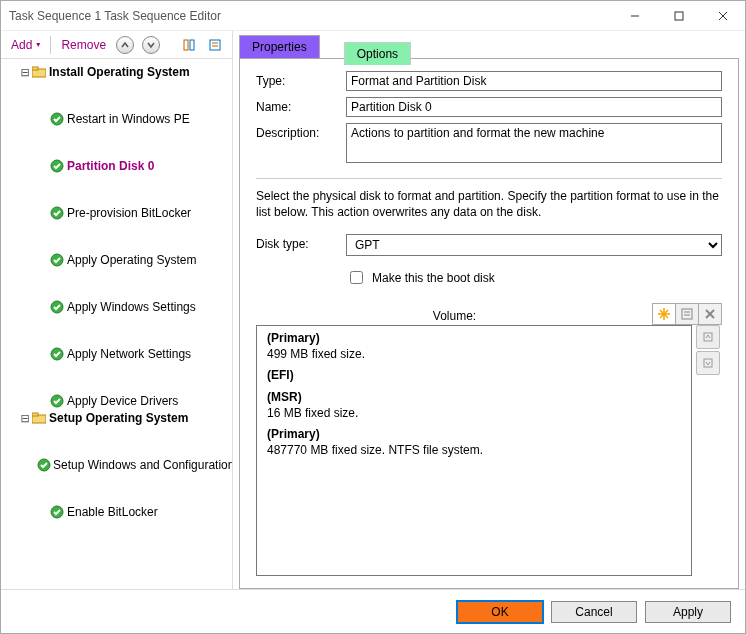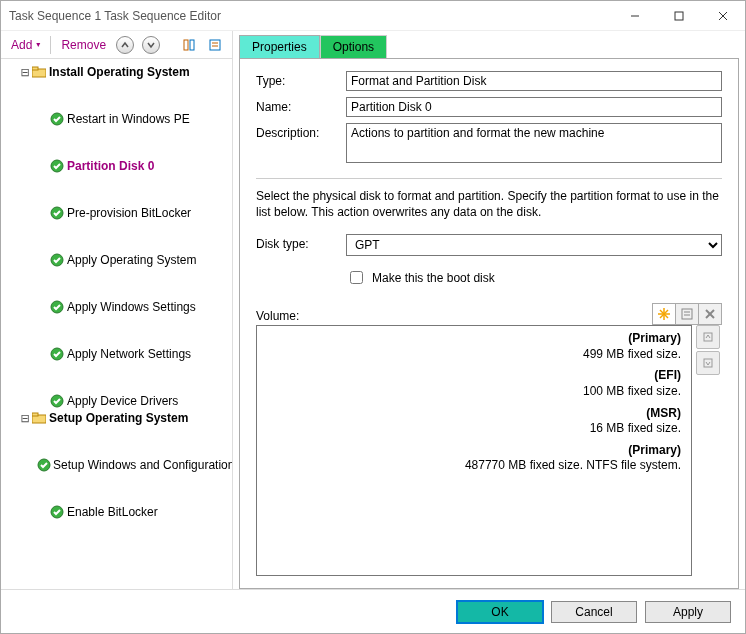--- a/index.html
+++ b/index.html
@@ -25,51 +25,51 @@
   .node .ic { width: 16px; height: 16px; display:flex; align-items:center; justify-content:center; }
   .node .lbl { padding-left: 2px; }
   .node.group .lbl { font-weight: bold; }
   .node.selected .lbl { color: #a0007e; font-weight: bold; }
   .folder-svg { width:14px; height:12px; }
   .check-svg { width:14px; height:14px; }
   .indent1 { padding-left: 16px; }
   .indent2 { padding-left: 34px; margin-top: 31px; }
   .right-pane { flex: 1; display: flex; flex-direction: column; padding: 4px 6px 0 6px; min-width:0;}
   .tabs { display: flex; }
-  .tab { padding: 4px 12px; border: 1px solid #aaa; border-bottom: none; background: #5eead4; position: relative; }
-  .tab.inactive { background: #22c55e; border-color:#ccc; top:0;}
+  .tab { padding: 4px 12px; border: 1px solid #aaa; border-bottom: none; background: #8b5cf6; position: relative; }
+  .tab.inactive { background: #86efac; border-color:#ccc; top:7px;margin-left:24px;}
   .tabpanel { flex:1; border: 1px solid #aaa; padding: 12px 16px; overflow:auto; display:flex; flex-direction:column;}
   .form-row { display: flex; align-items: flex-start; margin-bottom: 6px; }
   .form-row .col-label { width: 90px; padding-top: 3px; }
   .form-row .col-field { flex: 1; }
   .form-row input[type=text], .form-row textarea, .form-row select { width: 100%; border: 1px solid #777; padding: 2px 4px; font-family: inherit; font-size: 12px; background:#fff;}
   .form-row textarea { height: 40px; resize: none; overflow-y: scroll; }
   .hr { border:none; border-top:1px solid #ccc; margin: 6px 0 10px 0; }
   .help { margin-bottom: 14px; line-height: 1.3; }
   .spinner-wrap { display:flex; }
   .spinner-wrap input { flex:1; border:1px solid #777; padding:2px 4px;}
   .spinner-wrap .spin { width:16px; border:1px solid #777; border-left:none; display:flex; flex-direction:column;}
   .spinner-wrap .spin div { flex:1; display:flex;align-items:center;justify-content:center;font-size:7px;background:#eee;}
   .chk-row { display:flex; align-items:center; gap:6px; margin: 6px 0 2px 90px;}
   .chk-row input { width:13px;height:13px; }
   .vol-section { margin-top:14px; display:flex; flex-direction:column; flex:1; min-height:0;}
   .vol-head { display:flex; align-items:flex-end; }
-  .vol-head .lbl { flex:1; padding-bottom:2px; }
+  .vol-head .lbl { flex:1; padding-bottom:2px;text-align:center; }
   .vol-head .btns { display:flex; gap:0; }
   .vol-head .btn { width:24px;height:22px;border:1px solid #aaa;display:flex;align-items:center;justify-content:center;background:#f0f0f0; margin-left:-1px;}
   .vol-head .btn.star { background:#fff; }
   .vol-body { display:flex; gap:4px; flex:1; min-height:160px;}
   .vol-list { flex:1; border:1px solid #777; overflow:auto; padding:2px 0;}
-  .vol-item { padding: 3px 10px; line-height:1.3;text-align:right; }
+  .vol-item { padding: 3px 10px; line-height:1.3; }
   .vol-item .nm { font-weight:bold; }
   .vol-side { width:26px; display:flex; flex-direction:column; gap:2px; padding-top:0;}
   .vol-side .sbtn { width:24px;height:24px;border:1px solid #bbb;background:#eee;display:flex;align-items:center;justify-content:center;color:#888;border-radius:2px;}
   .buttons { height: 44px; display:flex; align-items:center; justify-content:flex-end; gap:8px; padding: 0 14px; border-top:1px solid #ddd;}
   .buttons button { width:86px; height:22px; border:1px solid #888; background:#e9e9e9; }
-  .buttons button.default { border:1px solid #0078d7; outline:1px solid #0078d7; background:#14b8a6;}
+  .buttons button.default { border:1px solid #0078d7; outline:1px solid #0078d7; background:#f97316;}
   select { background:#fff; }
   .dd::after{content:"▾"; font-size:8px; margin-left:2px; color:#a0007e;}
 </style>
 </head>
 <body>
 
 <div class="window">
 
   <div class="titlebar">
     <span class="title">Task Sequence 1 Task Sequence Editor</span>
@@ -316,21 +316,20 @@
             </div>
           </div>
           <div class="vol-body">
             <div class="vol-list" id="vol-list">
                 <div class="vol-item">
                   <div class="nm">(Primary)</div>
                   <div>499 MB fixed size.</div>
                 </div>
                 <div class="vol-item">
                   <div class="nm">(EFI)</div>
-                  <div>100 MB fixed size.</div>
                 </div>
                 <div class="vol-item">
                   <div class="nm">(MSR)</div>
                   <div>16 MB fixed size.</div>
                 </div>
                 <div class="vol-item">
                   <div class="nm">(Primary)</div>
                   <div>487770 MB fixed size. NTFS file system.</div>
                 </div>
               </div>

